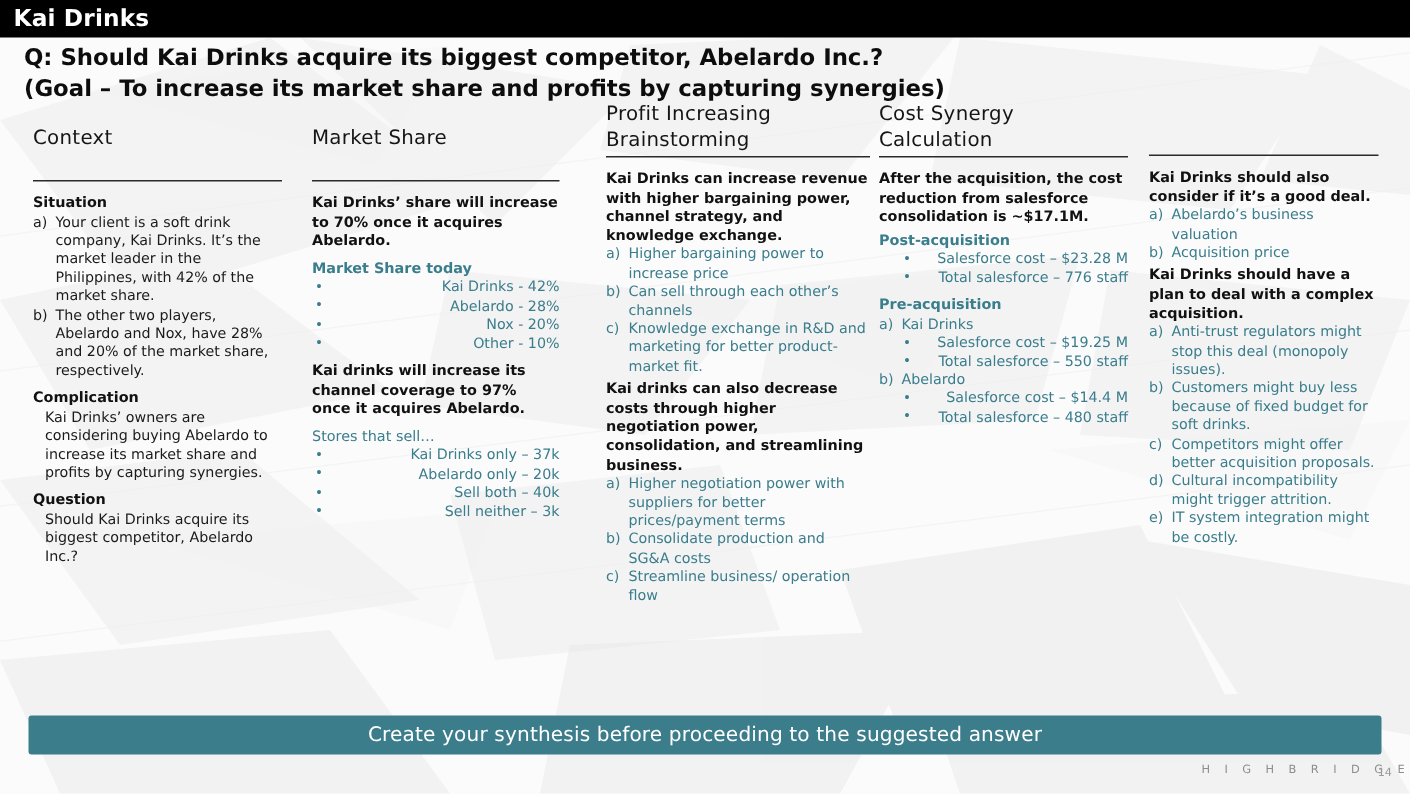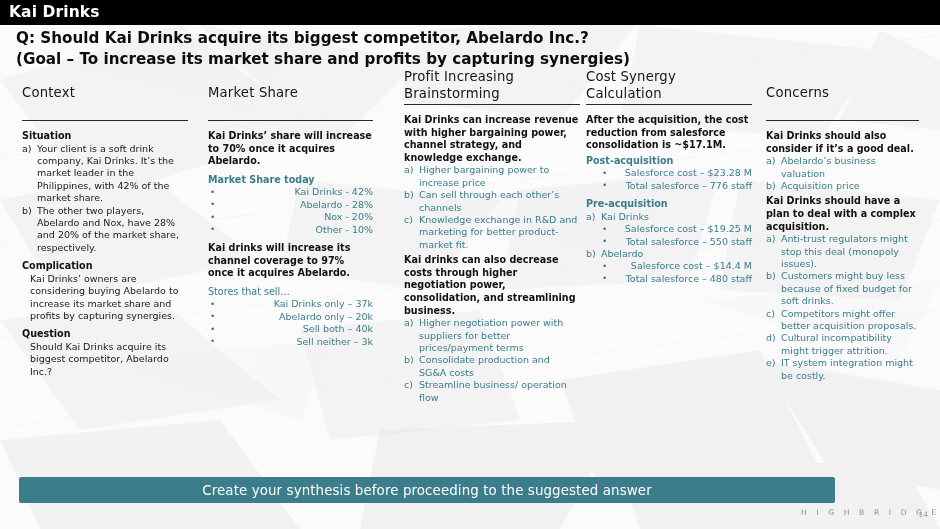--- a/index.html
+++ b/index.html
@@ -126,21 +126,21 @@
   ul.bul.indent { margin-left: 13px; }
   ul.bul.indent > li::before { left: 3px; }
 
   .spacer-sm { height: 6px; }
   .spacer-xs { height: 3px; }
 
   
   .cta-banner {
     position: absolute;
     left: 19px; top: 477px;
-    width: 816px; height: 26px;
+    width: 902px; height: 26px;
     background: #3b7d8a;
     border-radius: 2px;
     display: flex; align-items: center; justify-content: center;
     z-index: 4;
   }
   .cta-banner .cta-text {
     color: #ffffff;
     font-size: 13.4px;
     letter-spacing: .1px;
   }
@@ -347,21 +347,20 @@
       </ol>
       <ul class="bul indent">
         <li>Salesforce cost – $14.4 M</li>
         <li>Total salesforce – 480 staff</li>
       </ul>
     </div>
   </div>
 
   <div class="col" style="left:766px; width:153px;">
     <div class="col-head">
-      <div>Concerns</div>
       <div style="height:17px"></div>
     </div>
     <div class="col-rule"></div>
     <div class="col-body">
       <div class="para-bold">Kai Drinks should also consider if it’s a good deal.</div>
       <ol class="alpha teal">
         <li>
           <span class="mk">a)</span>
           <span>Abelardo’s business valuation</span>
         </li>

